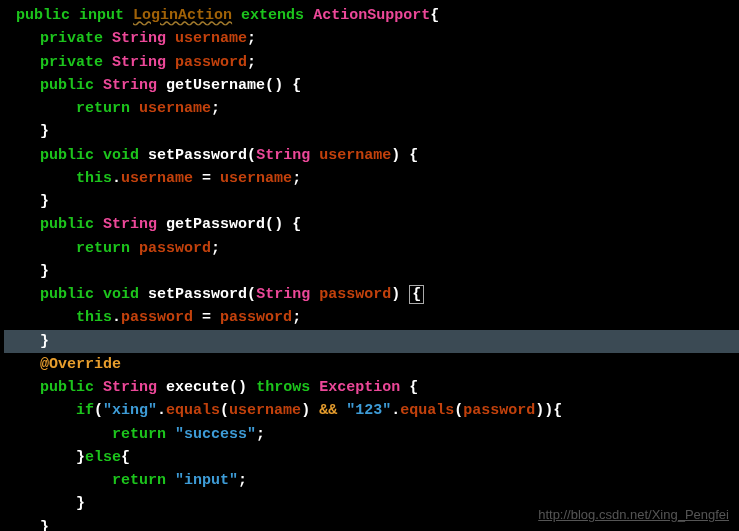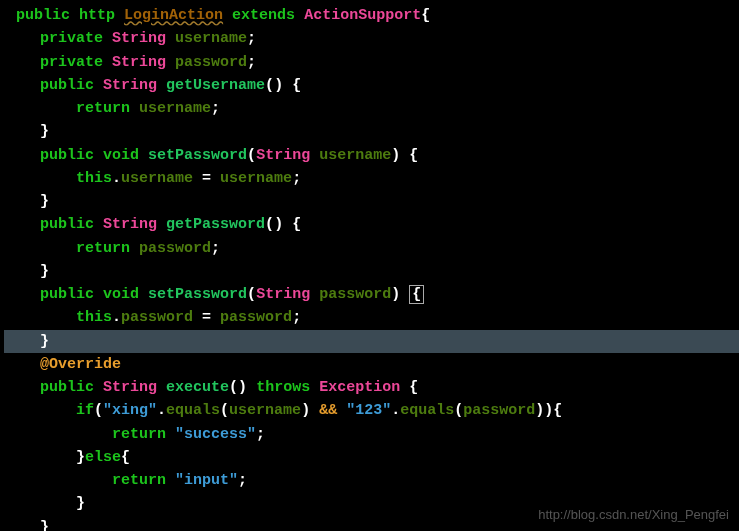--- a/index.html
+++ b/index.html
@@ -24,49 +24,50 @@
     color: #fff;
   }
   .highlight-line {
     background: #3b4a54;
     display: block;
     width: 100%;
   }
   .kw-green { color: #1cc41c; font-weight: bold; }
   .kw-orange { color: #e89e2d; font-weight: bold; }
   .type-white { color: #ec4899; text-align: right; }
-  .method-yellow { color: #22c55e; font-weight: bold; }
-  .ident { color: #4d7c0f; }
+  .method-yellow { color: #ffffff; font-weight: bold; }
+  .ident { color: #c2410c; }
   .punct { color: #fff; }
   .string { color: #3d9bd6; }
   .classname { color: #a16207; }
   .underline-warn { text-decoration: underline wavy #a37b2c; }
   .cursor-box {
     border: 1px solid #aaa;
     padding: 0 2px;
   }
   .watermark {
     position: absolute;
     bottom: 6px;
     right: 10px;
     color: #555;
     font-size: 13px;
     font-family: sans-serif;
     font-weight: normal;
+    text-decoration: underline;
   }
   .gutter-gap {
     display:inline-block;
     width:12px;
   }
 </style>
 </head>
 <body>
 
 <div class="editor">
-<div class="line"><span class="gutter-gap"></span><span class="kw-green">public</span> <span class="kw-green">http</span> <span class="classname underline-warn">LoginAction</span> <span class="kw-green">extends</span> <span class="type-white">ActionSupport</span><span class="punct">{</span></div>
+<div class="line"><span class="gutter-gap"></span><span class="kw-green">public</span> <span class="kw-green">input</span> <span class="classname underline-warn">LoginAction</span> <span class="kw-green">extends</span> <span class="type-white">ActionSupport</span><span class="punct">{</span></div>
 <div class="line">    <span class="kw-green">private</span> <span class="type-white">String</span> <span class="ident">username</span><span class="punct">;</span></div>
 <div class="line">    <span class="kw-green">private</span> <span class="type-white">String</span> <span class="ident">password</span><span class="punct">;</span></div>
 <div class="line">    <span class="kw-green">public</span> <span class="type-white">String</span> <span class="method-yellow">getUsername</span><span class="punct">(</span><span class="punct">)</span> <span class="punct">{</span></div>
 <div class="line">        <span class="kw-green">return</span> <span class="ident">username</span><span class="punct">;</span></div>
 <div class="line">    <span class="punct">}</span></div>
 <div class="line">    <span class="kw-green">public</span> <span class="kw-green">void</span> <span class="method-yellow">setPassword</span><span class="punct">(</span><span class="type-white">String</span> <span class="ident">username</span><span class="punct">)</span> <span class="punct">{</span></div>
 <div class="line">        <span class="kw-green">this</span><span class="punct">.</span><span class="ident">username</span> <span class="punct">=</span> <span class="ident">username</span><span class="punct">;</span></div>
 <div class="line">    <span class="punct">}</span></div>
 <div class="line">    <span class="kw-green">public</span> <span class="type-white">String</span> <span class="method-yellow">getPassword</span><span class="punct">(</span><span class="punct">)</span> <span class="punct">{</span></div>
 <div class="line">        <span class="kw-green">return</span> <span class="ident">password</span><span class="punct">;</span></div>

